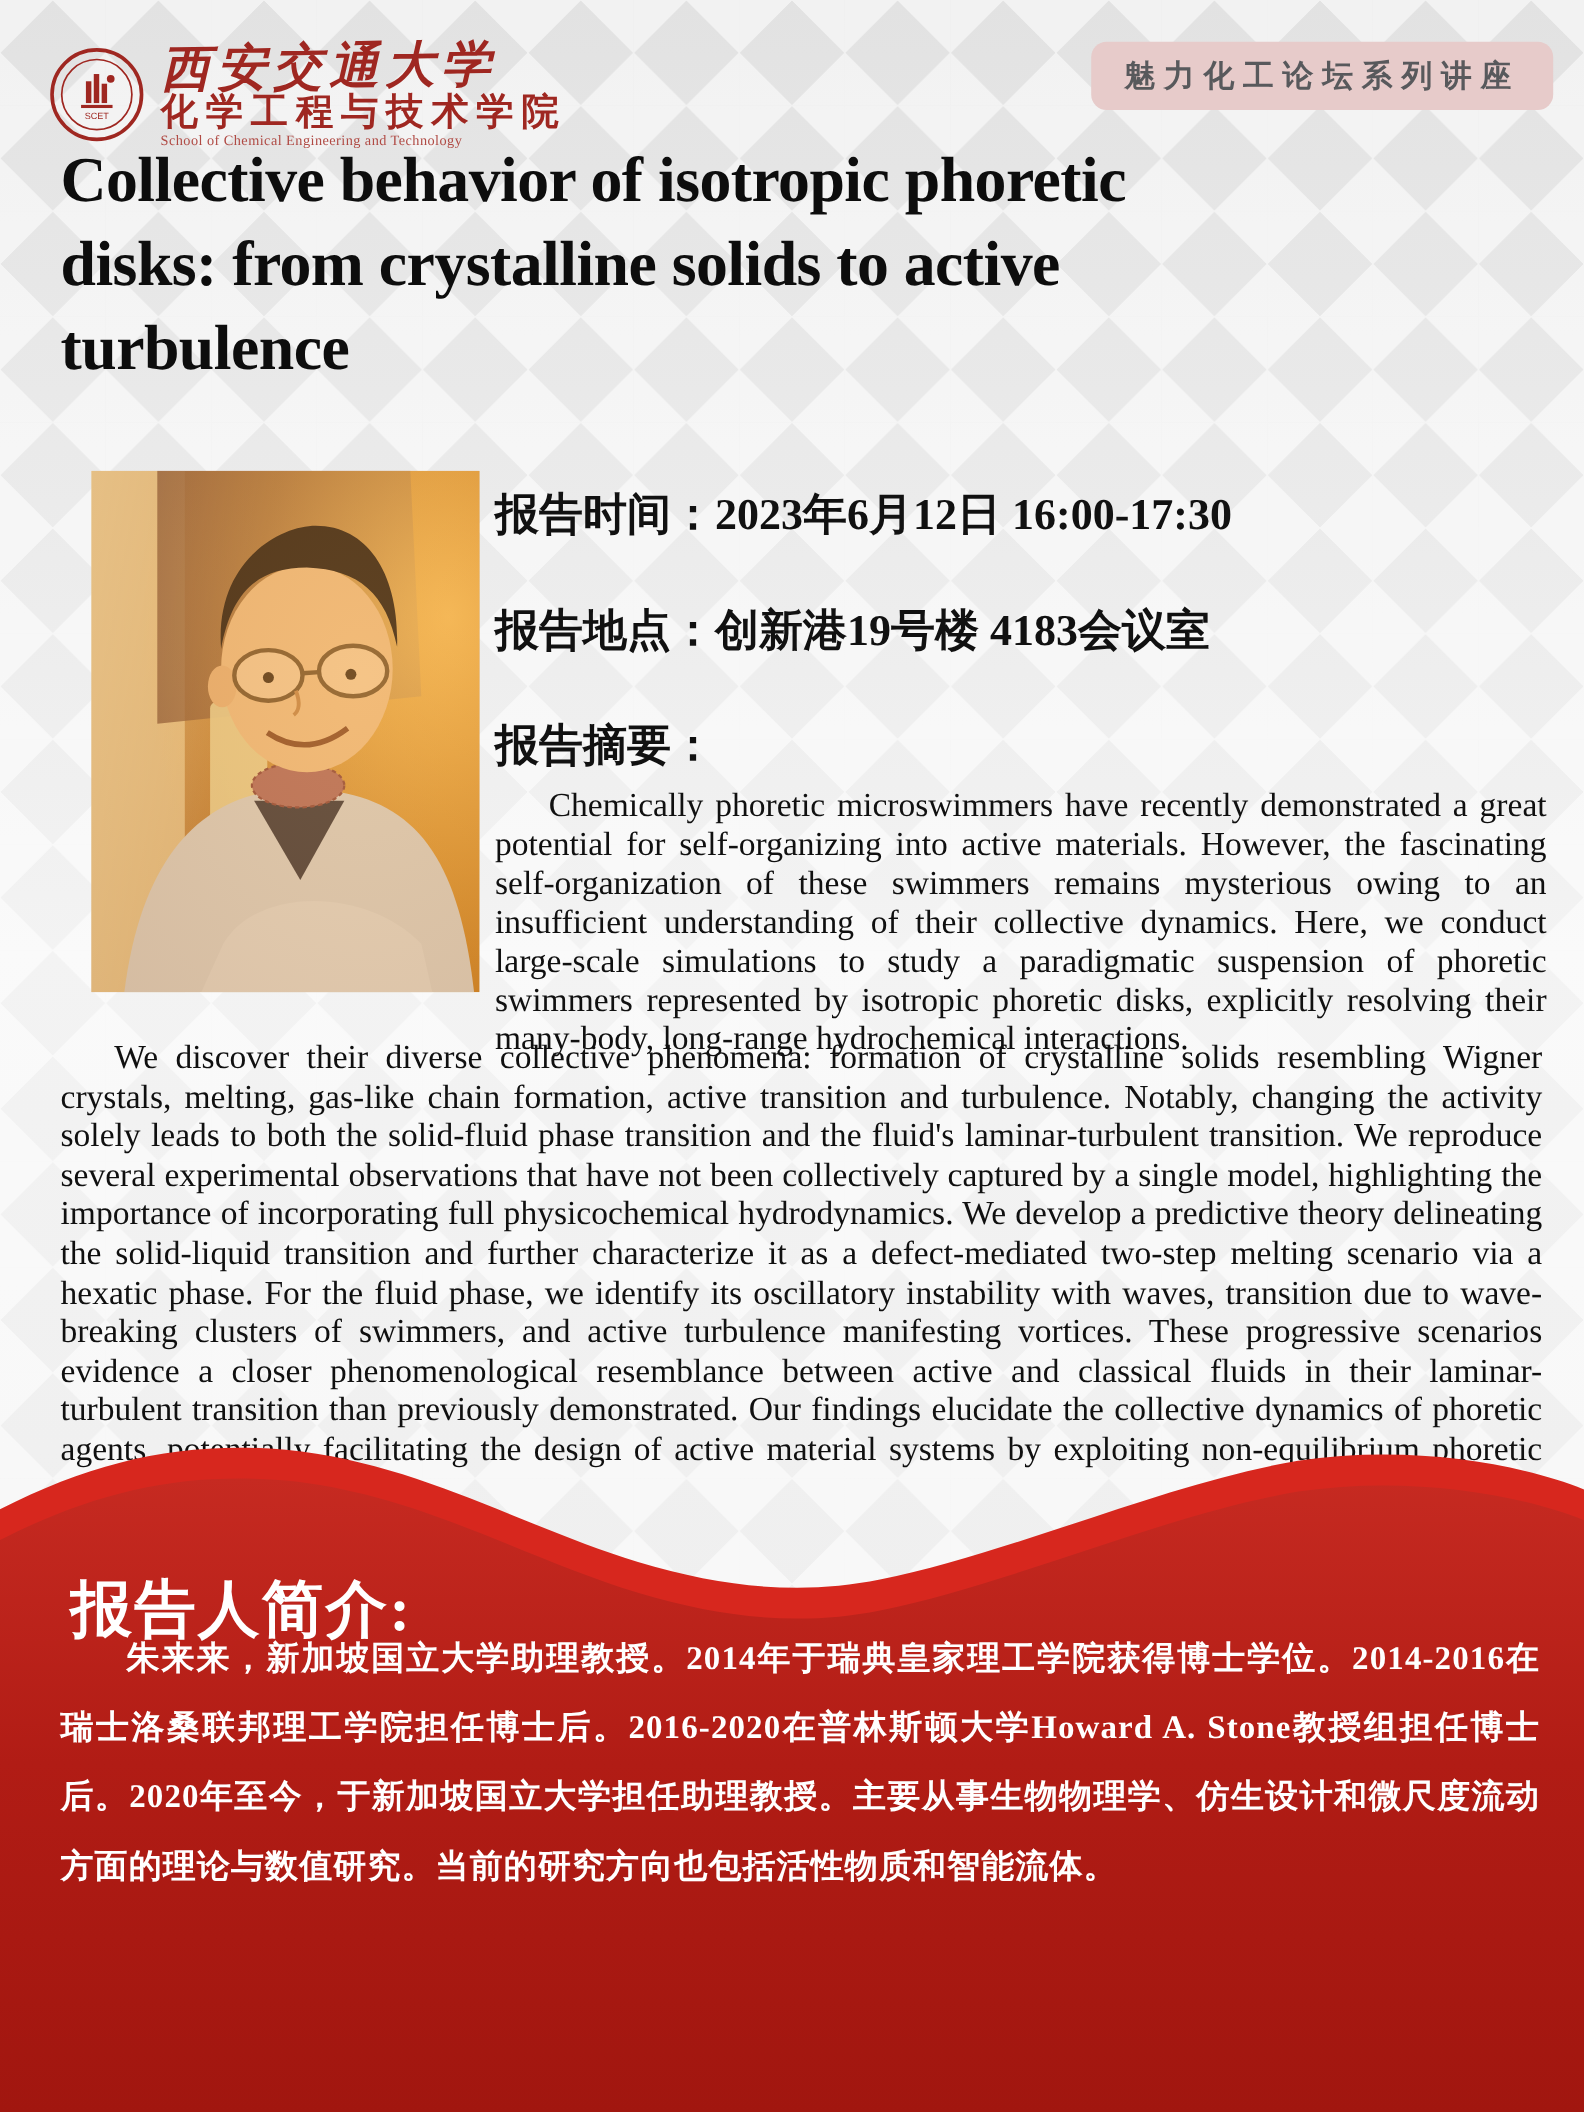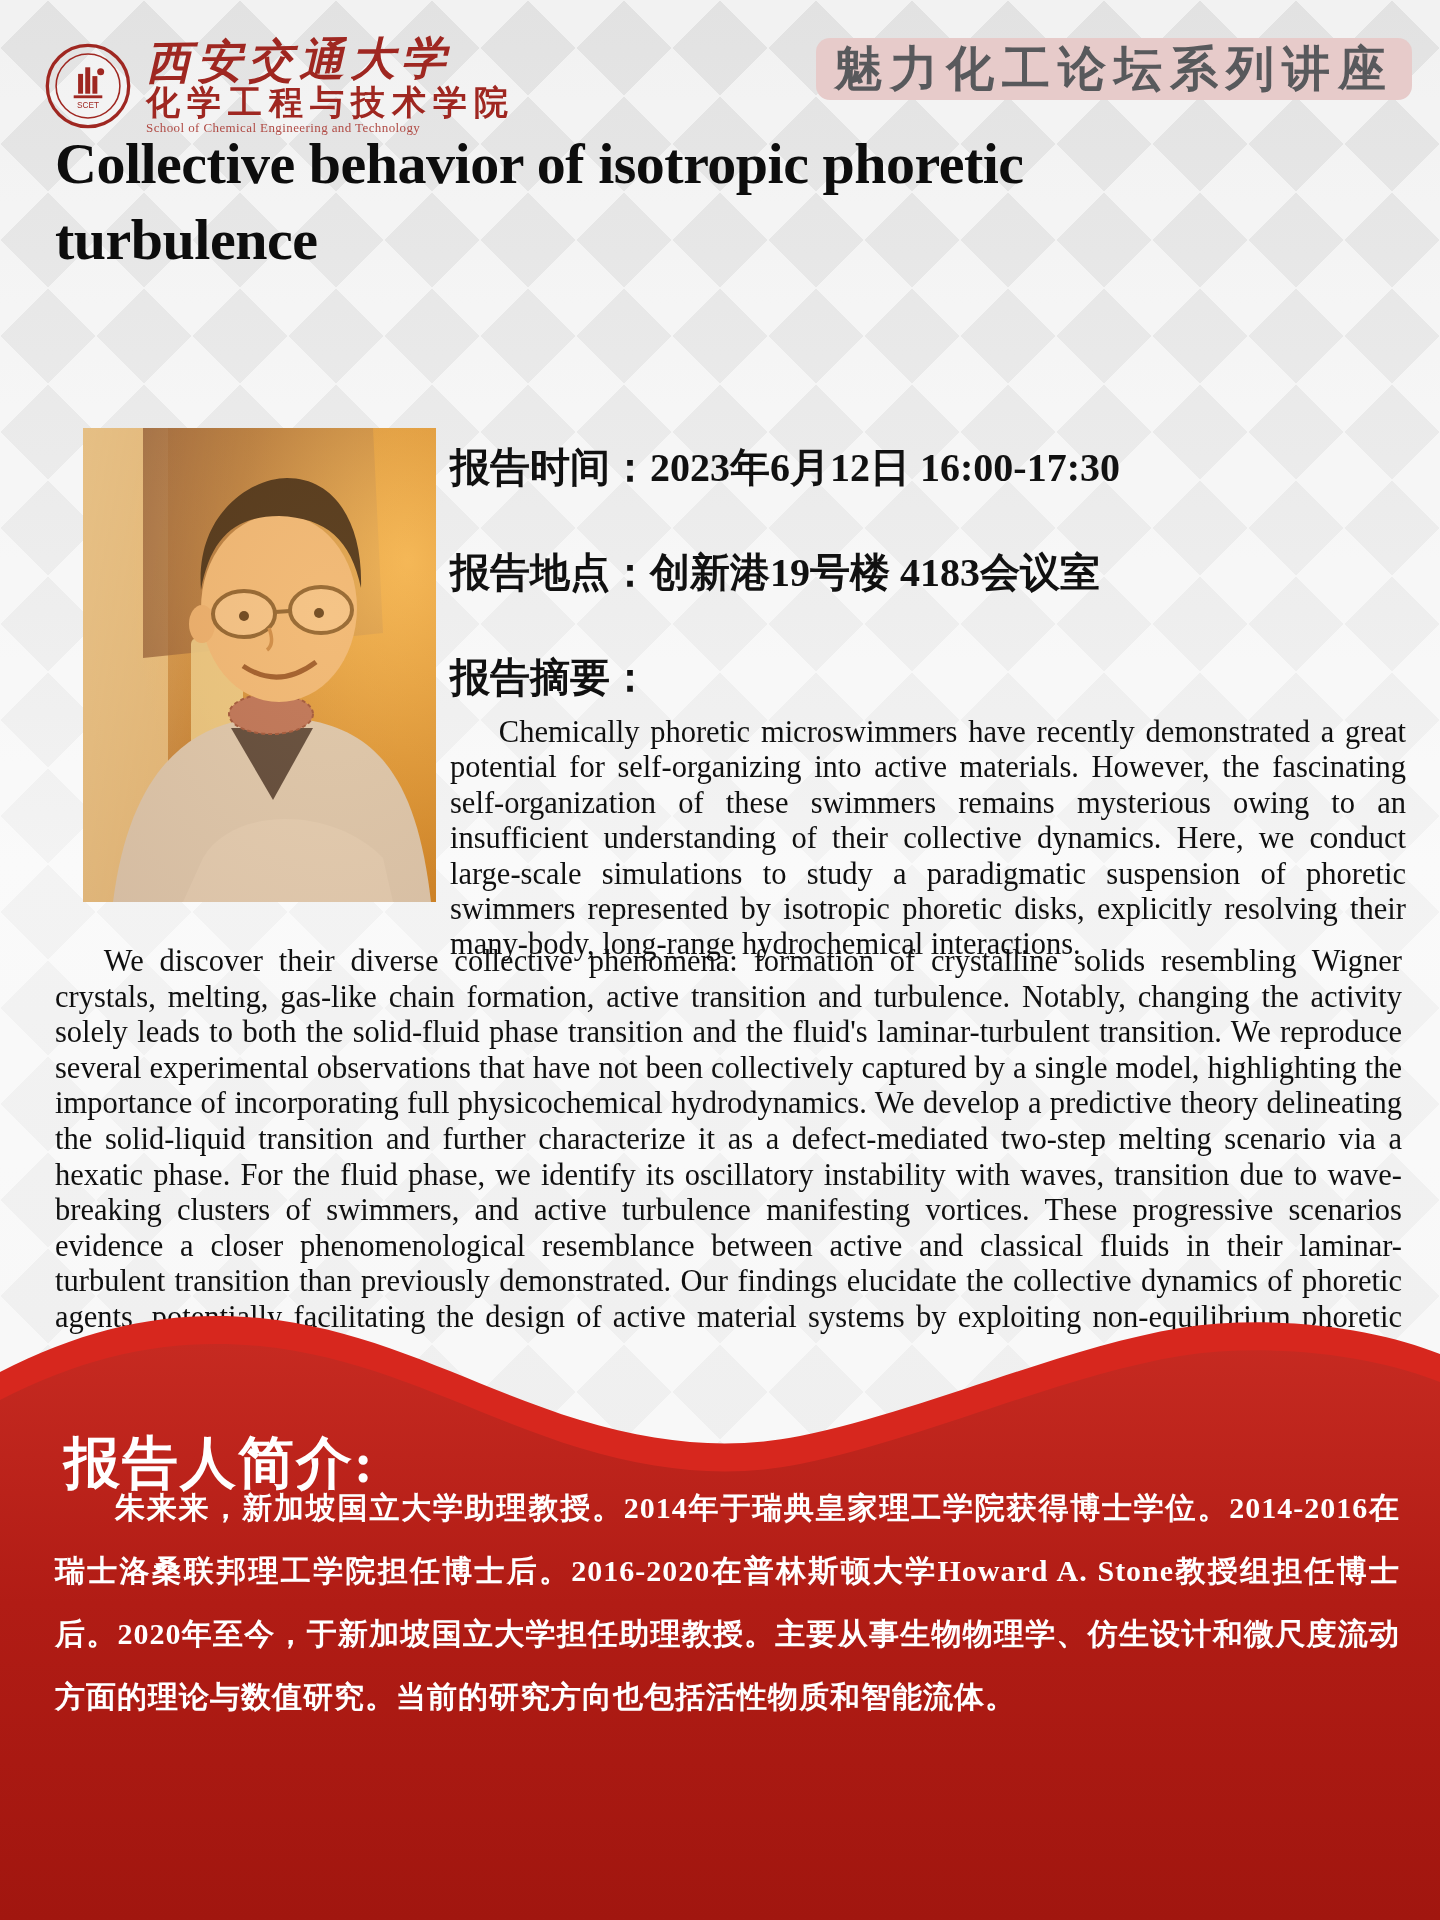--- a/index.html
+++ b/index.html
@@ -15,23 +15,23 @@
   }
   
   .logo-block{position:absolute;left:44px;top:36px;display:flex;align-items:flex-start;}
   .seal{width:88px;height:88px;margin-top:6px;}
   .logo-text{margin-left:14px;color:#9f2721;}
   .univ-cn{font-size:45px;font-weight:700;font-style:italic;letter-spacing:6px;line-height:48px;transform:rotate(-1deg);}
   .school-cn{font-size:34px;font-weight:700;letter-spacing:7px;line-height:34px;margin-top:2px;}
   .school-en{font-size:13px;letter-spacing:.4px;color:#b04a44;line-height:16px;}
   .series-badge{
     position:absolute;right:28px;top:38px;height:62px;line-height:62px;
-    background:#e7cbca;border-radius:14px;padding:0 18px;
+    background:#e7cbca;border-radius:14px;padding:0 30px;
     font-family:"Liberation Sans","DejaVu Sans",sans-serif;
-    font-size:48px;font-weight:600;letter-spacing:8px;color:#58595c;
+    font-size:28px;font-weight:600;letter-spacing:8px;color:#58595c;
   }
   
   .title{
     position:absolute;left:55px;right:55px;top:126px;margin:0;
     text-align:left;color:#0d0d0d;font-weight:700;
     font-size:58px;line-height:76px;letter-spacing:-.5px;
   }
   
   .photo{position:absolute;left:83px;top:428px;width:353px;height:474px;}
   .photo svg{width:100%;height:100%;display:block;}
@@ -78,20 +78,21 @@
       <div class="univ-cn">西安交通大学</div>
       <div class="school-cn">化学工程与技术学院</div>
       <div class="school-en">School of Chemical Engineering and Technology</div>
     </div>
   </div>
 
   <div class="series-badge">魅力化工论坛系列讲座</div>
 
   <h1 class="title">
     <div>Collective behavior of isotropic phoretic</div>
+    <div>disks: from crystalline solids to active</div>
     <div>turbulence</div>
   </h1>
 
   <div class="photo">
     <svg viewBox="0 0 353 474" preserveAspectRatio="none">
       <defs>
         <linearGradient id="pbg" x1="0" y1="0" x2="1" y2="0.25">
           <stop offset="0" stop-color="#e9cf9e"></stop>
           <stop offset="0.45" stop-color="#b97e3e"></stop>
           <stop offset="1" stop-color="#c27a22"></stop>

